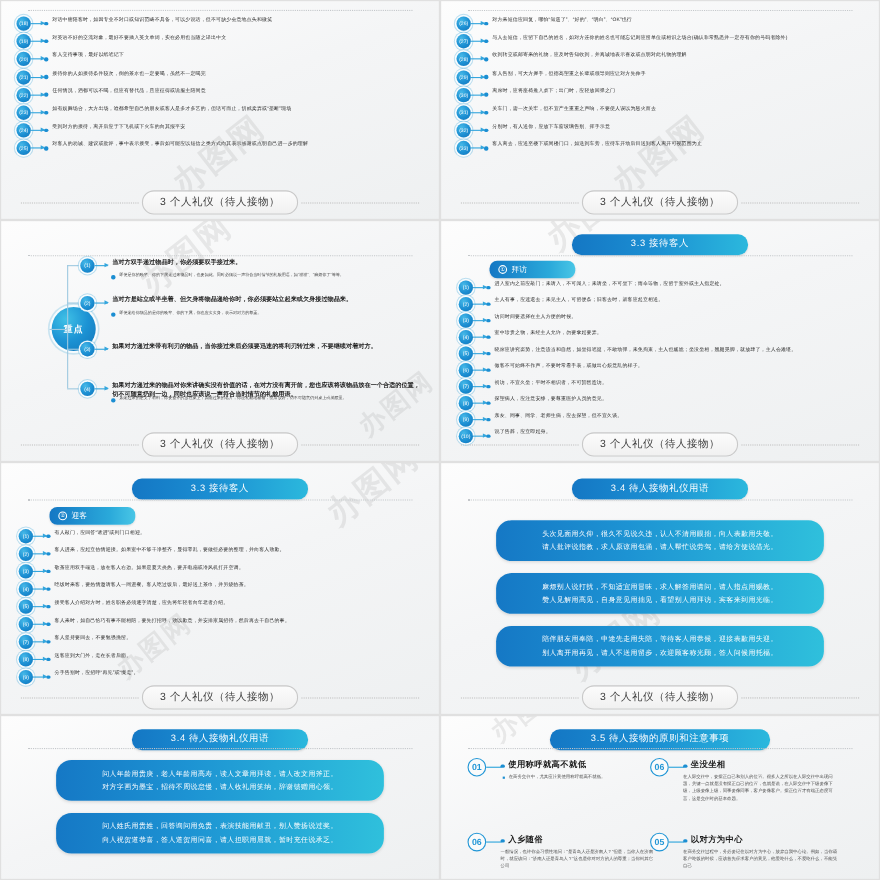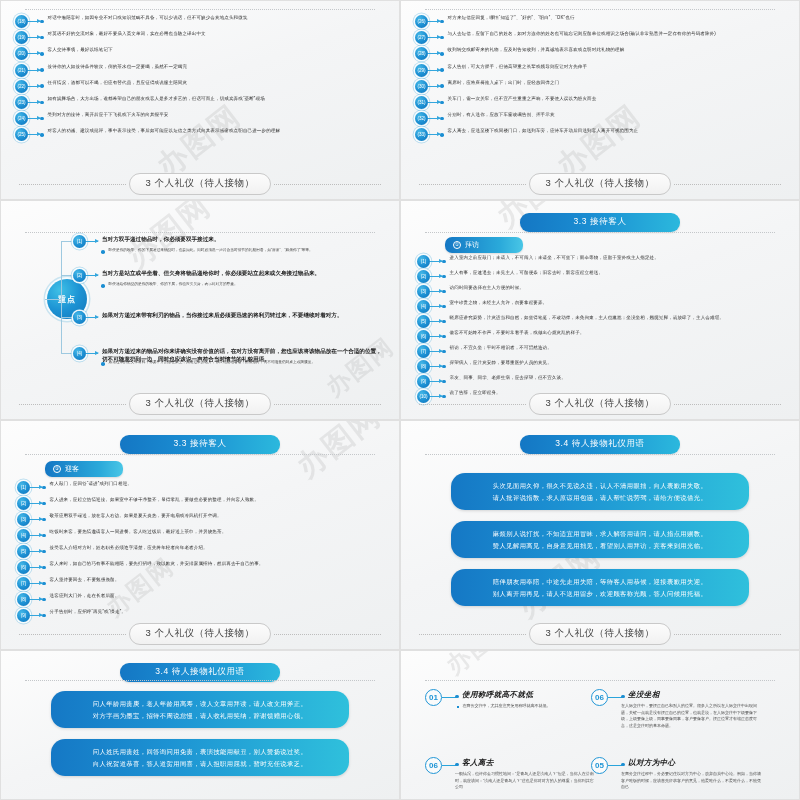--- a/index.html
+++ b/index.html
@@ -163,21 +163,21 @@
     position: absolute; left: 0; top: 0;
     width: 17px; height: 17px; border-radius: 50%;
     border: 1.5px solid #2196d6; color: #2196d6;
     font-size: 8px; font-weight: bold;
     display: flex; align-items: center; justify-content: center;
     background: #fafbfb;
     text-align: right;
   }
   .pr .lead { position: absolute; left: 17px; top: 8px; width: 14px; height: 1px; background: #2aa4db; }
   .pr .pdot { position: absolute; left: 30px; top: 5.5px; width: 3.6px; height: 3.6px; border-radius: 50%; background: #1b8ed2; }
-  .pr .ptitle { position: absolute; left: 37px; top: 1px; font-size: 7.6px; font-weight: bold; color: #1b1b1b; letter-spacing: .3px; font-style: italic; }
+  .pr .ptitle { position: absolute; left: 37px; top: 1px; font-size: 7.6px; font-weight: bold; color: #1b1b1b; letter-spacing: .3px; }
   .pr .pbody { position: absolute; left: 30px; top: 14px; width: 140px; font-size: 4px; line-height: 1.65; color: #4a4a4a; }
   .pr .pbody.bul { left: 32px; }
   .pr .pbody.bul .bd { display:flex; }
   .pr .pbody.bul .bd .sq { width: 2.4px; height: 2.4px; background: #1b8ed2; margin: 3px 3px 0 0; flex:0 0 auto; }
 </style>
 </head>
 <body>
 
 <div id="grid">
 
@@ -630,39 +630,40 @@
             <div>问人姓氏用贵姓，回答询问用免贵，表演技能用献丑，别人赞扬说过奖。</div>
             <div>向人祝贺道恭喜，答人道贺用同喜，请人担职用屈就，暂时充任说承乏。</div>
           </div>
         </div>
     </div>
   </div>
 
   <div class="slide">
     <div class="slide-inner">
       <div class="wm b" style="left:40px;top:-22px;">办图网</div>
+      <div class="pill" style="top:12px;width:200px;">3.5  待人接物的原则和注意事项</div>
       <div class="divider" style="top:29px;"></div>
       <div id="s8pr">
           <div class="pr" style="left: 24px; top: 38px; width: 175px; height: 64px;">
             <span class="num">01</span>
             <span class="lead"></span>
             <span class="pdot"></span>
             <span class="ptitle">使用称呼就高不就低</span>
             <span class="pbody bul">
               <span class="bd">
                 <span class="sq"></span>
                 <span>在商务交往中，尤其应注意使用称呼就高不就低。</span>
               </span>
             </span>
           </div>
           <div class="pr" style="left: 24px; top: 106px; width: 175px; height: 64px;">
             <span class="num">06</span>
             <span class="lead"></span>
             <span class="pdot"></span>
-            <span class="ptitle">客人离去</span>
+            <span class="ptitle">入乡随俗</span>
             <span class="pbody">一般情况，也许你会习惯性地问：“是青岛人还是济南人？”但是，当你人在济南时，就应该问：“济南人还是青岛人？”这也是你对对方的人的尊重；当你到其它公司</span>
           </div>
           <div class="pr" style="left: 190px; top: 38px; width: 175px; height: 64px;">
             <span class="num">06</span>
             <span class="lead"></span>
             <span class="pdot"></span>
             <span class="ptitle">坐没坐相</span>
             <span class="pbody">在人际交往中，要摆正自己和别人的位置。很多人之所以在人际交往中出现问题，关键一点就是没有摆正自己的位置，也就是说，在人际交往中下级要像下级，上级要像上级，同事要像同事，客户要像客户。摆正位置才有端正态度可言，这是交往时的基本命题。</span>
           </div>
           <div class="pr" style="left: 190px; top: 106px; width: 175px; height: 64px;">

